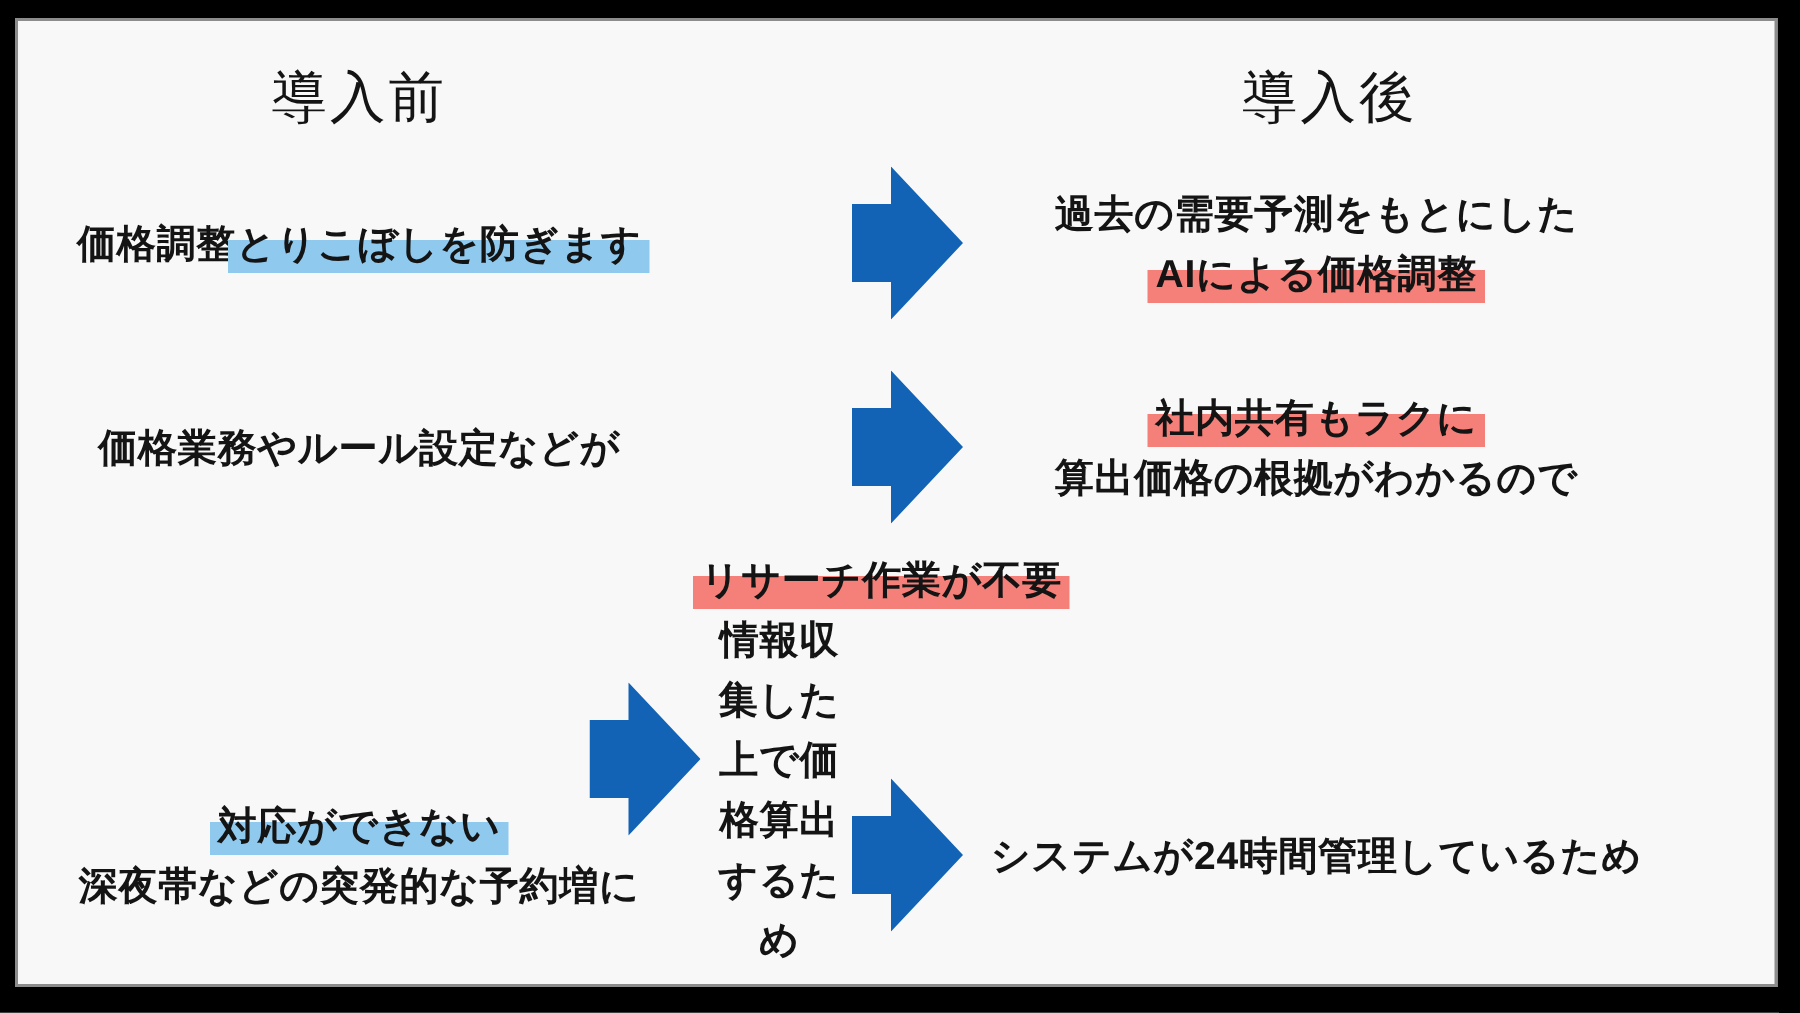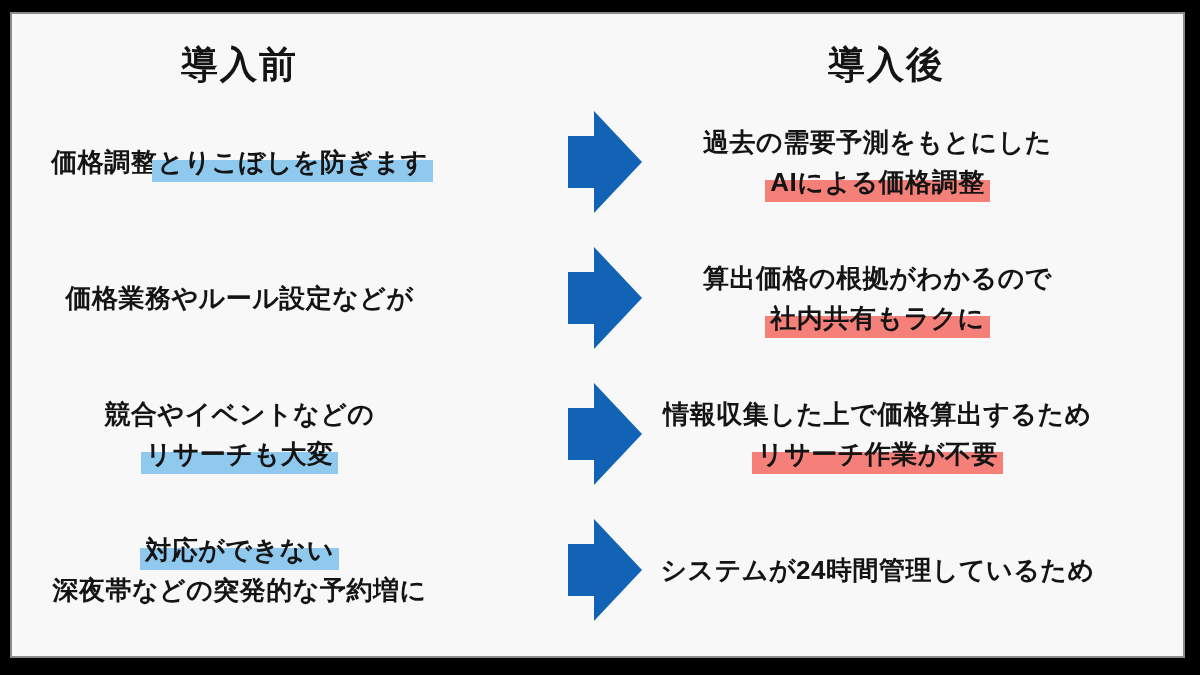--- a/index.html
+++ b/index.html
@@ -24,21 +24,21 @@
   }
   .grid {
     display: grid;
     grid-template-columns: 455px 175px 1fr;
     align-items: center;
   }
   .headings { margin-top: 26px; }
   .heading {
     text-align: center;
     font-size: 37px;
-    font-weight: 700;
+    font-weight: 400;
     letter-spacing: 2px;
     line-height: 50px;
     color: var(--text, #141414);
   }
   .heading.after { padding-right: 52px; }
   .rows { margin-top: 4px; }
   .row { height: 136px; }
   .cell {
     text-align: center;
     font-size: 26px;
@@ -107,38 +107,34 @@
     <div class="grid row">
       <div class="cell before">
         <div><span class="plain">価格業務やルール設定などが</span></div>
       </div>
       <div class="arrow-cell">
         <svg width="74" height="102" viewBox="0 0 74 102">
             <polygon points="0,25 26,25 26,0 74,51 26,102 26,77 0,77" fill="currentColor"></polygon>
           </svg>
       </div>
       <div class="cell after">
+        <div><span class="hl pink">社内共有もラクに</span></div>
         <div><span class="plain">算出価格の根拠がわかるので</span></div>
-        <div><span class="hl pink">社内共有もラクに</span></div>
       </div>
     </div>
 
     <div class="grid row">
-      <div class="cell before">
-        <div><span class="plain">競合やイベントなどの</span></div>
-        <div><span class="hl blue">リサーチも大変</span></div>
-      </div>
       <div class="arrow-cell">
         <svg width="74" height="102" viewBox="0 0 74 102">
             <polygon points="0,25 26,25 26,0 74,51 26,102 26,77 0,77" fill="currentColor"></polygon>
           </svg>
       </div>
       <div class="cell after">
+        <div><span class="hl pink">リサーチ作業が不要</span></div>
         <div><span class="plain">情報収集した上で価格算出するため</span></div>
-        <div><span class="hl pink">リサーチ作業が不要</span></div>
       </div>
     </div>
 
     <div class="grid row">
       <div class="cell before">
         <div><span class="hl blue">対応ができない</span></div>
         <div><span class="plain">深夜帯などの突発的な予約増に</span></div>
       </div>
       <div class="arrow-cell">
         <svg width="74" height="102" viewBox="0 0 74 102">

